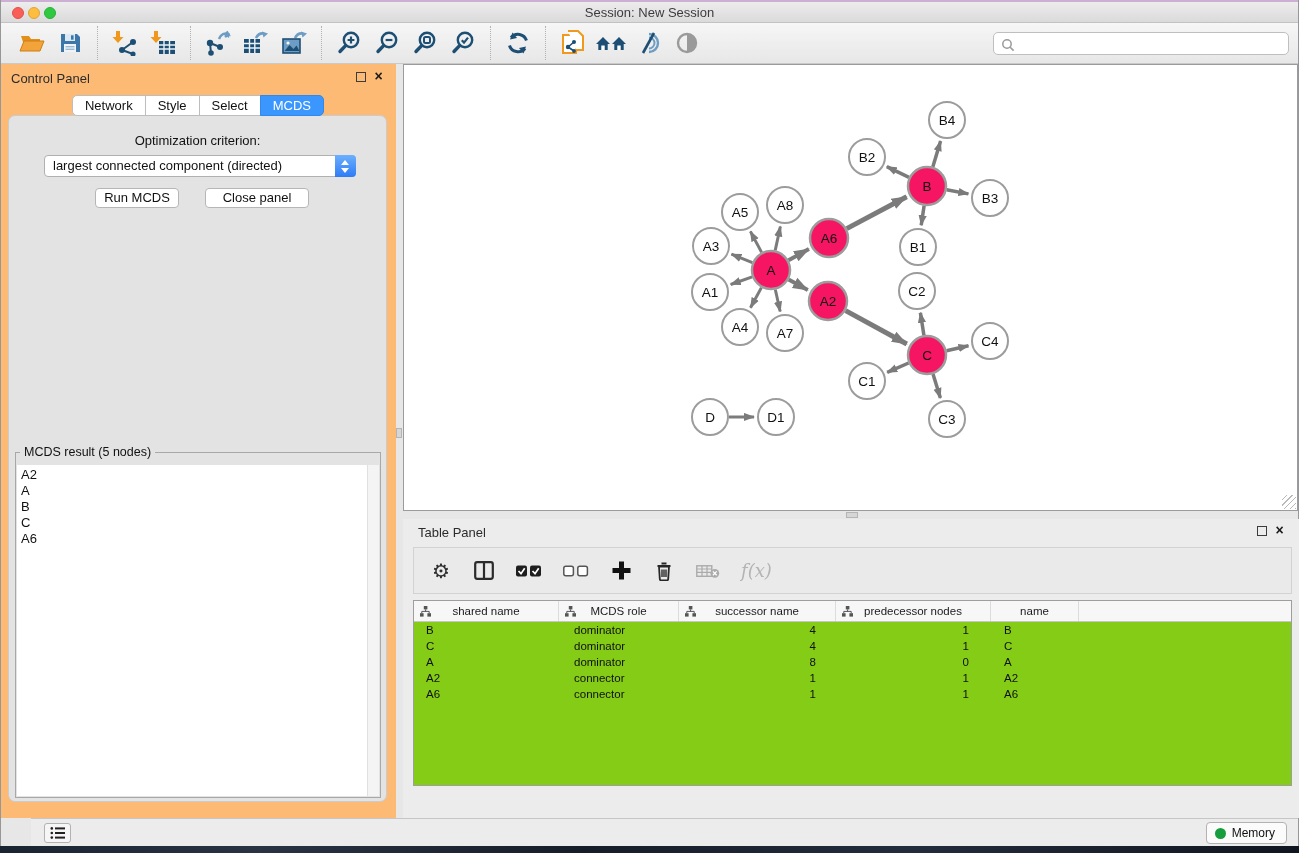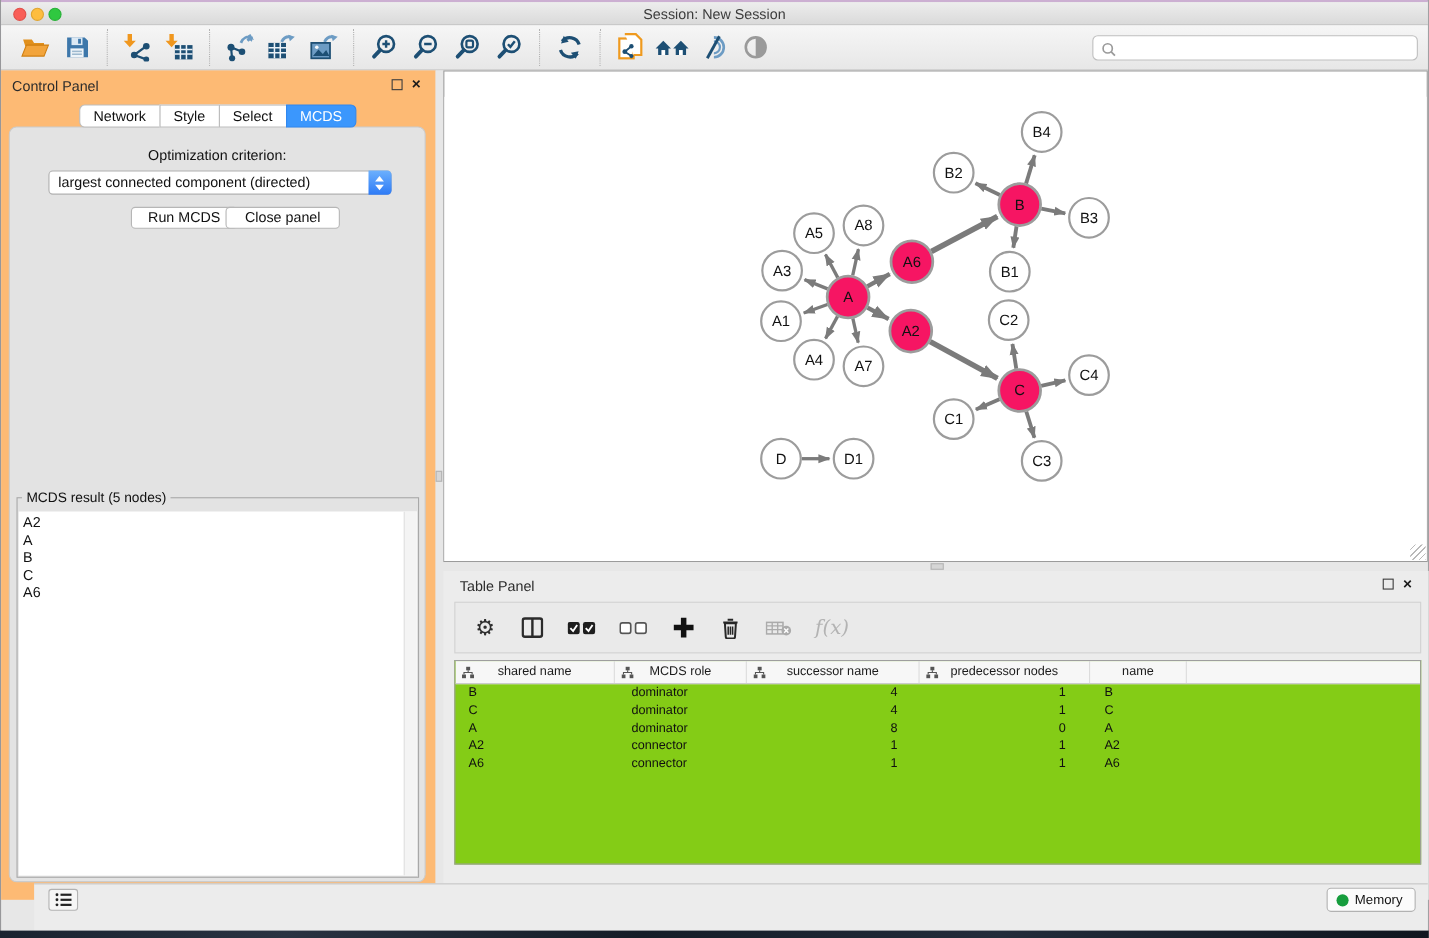--- a/index.html
+++ b/index.html
@@ -48,21 +48,21 @@
   .dropdown{position:absolute;left:35px;top:39px;width:312px;height:22px;background:#fff;
     border:1px solid #b0b0b0;border-radius:4px;font-size:13px;line-height:20px;padding-left:8px;color:#111;}
   .dd-step{position:absolute;right:-1px;top:-1px;width:21px;height:22px;border-radius:0 4px 4px 0;
     background:linear-gradient(#6cb0fd,#2e7bf6);}
   .dd-step .up{position:absolute;left:6px;top:5px;width:0;height:0;
     border-left:4.5px solid transparent;border-right:4.5px solid transparent;border-bottom:5px solid #fff;}
   .dd-step .down{position:absolute;left:6px;bottom:4px;width:0;height:0;
     border-left:4.5px solid transparent;border-right:4.5px solid transparent;border-top:5px solid #fff;}
   .cp-btn{position:absolute;top:72px;height:20px;background:#fff;border:1px solid #b6b6b6;
     border-radius:4px;font-size:13px;text-align:center;line-height:18px;color:#111;}
-  .cp-btn.run{left:86px;width:97px;margin-left:24px;}
+  .cp-btn.run{left:86px;width:84px;}
   .cp-btn.close{left:196px;width:104px;}
   .fieldset{position:absolute;left:6px;right:5px;top:336px;bottom:3px;border:1px solid #a8a8a8;}
   .fieldset .legend{position:absolute;top:-8px;left:4px;background:#e3e3e3;padding:0 4px;
     font-size:12.5px;color:#111;}
   .result-list{position:absolute;left:1px;right:1px;top:12px;bottom:1px;background:#fff;overflow:hidden;}
   .result-scroll{position:absolute;top:0;bottom:0;right:0;width:12px;background:#f4f4f4;border-left:1px solid #e0e0e0;}
   .result-line{font-size:13px;line-height:16px;padding-left:4px;color:#111;}
   
   .v-split{position:absolute;left:396px;width:7px;top:64px;bottom:35px;background:#e7e7e7;}
   .v-split .handle{position:absolute;left:0px;top:364px;width:6px;height:10px;background:#d6d6d6;border:1px solid #b4b4b4;}
@@ -94,21 +94,21 @@
     justify-content:center;font-size:11.5px;color:#1b1b1b;}
   .th .tree{position:absolute;left:6px;top:5px;}
   .tr{height:16px;}
   .td{font-size:11.5px;line-height:16px;color:#101010;white-space:nowrap;overflow:hidden;}
   .td.c0{padding-left:12px;} .td.c1{padding-left:15px;}
   .td.c2{text-align:right;padding-right:20px;} .td.c3{text-align:right;padding-right:22px;}
   .td.c4{padding-left:13px;}
   .tp-tabs{position:absolute;left:0;right:0;top:270px;display:flex;justify-content:center;}
   .tp-tabs .seg-tab{font-size:12.5px;padding:3px 14px;}
   
-  .status-bar{position:absolute;left:1px;right:1px;bottom:7px;height:43px;background:#ececec;
+  .status-bar{position:absolute;left:1px;right:1px;bottom:7px;height:28px;background:#ececec;
     border-top:1px solid #c6c6c6;margin-left:30px;}
   .list-btn{position:absolute;left:13px;top:4px;width:27px;height:20px;background:#f6f6f6;
     border:1px solid #b2b2b2;border-radius:3px;display:flex;align-items:center;justify-content:center;}
   .memory-btn{position:absolute;right:11px;top:3px;height:22px;padding:0 11px 0 8px;background:#fbfbfb;
     border:1px solid #b2b2b2;border-radius:4px;display:flex;align-items:center;gap:6px;font-size:12px;color:#111;}
   .memory-btn .dot{width:11px;height:11px;border-radius:50%;background:#169d3d;}
   .wallpaper-bottom{position:absolute;left:0;right:0;bottom:0;height:7px;
     background:linear-gradient(90deg,#1a2330,#2a3342 20%,#151d28 45%,#232c3b 70%,#10161f);}
 </style>
 </head>

